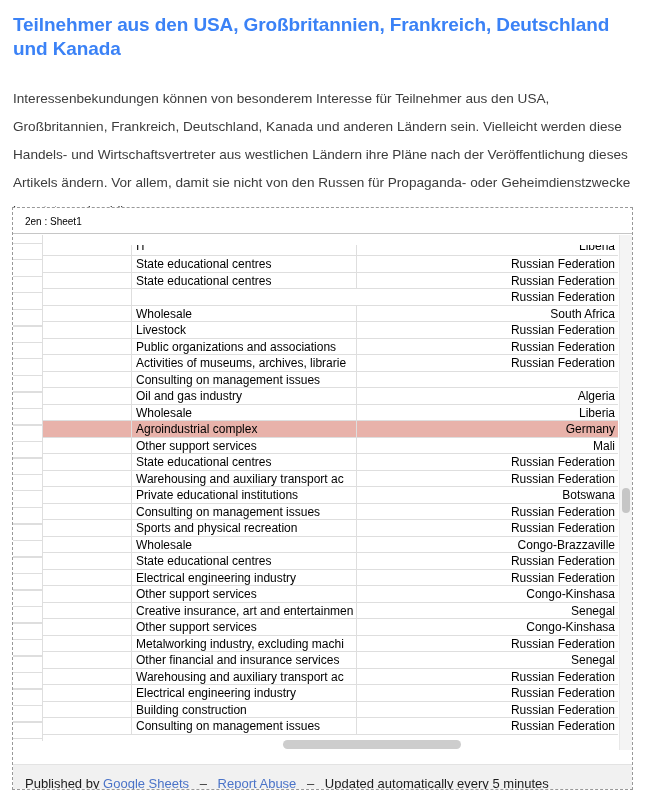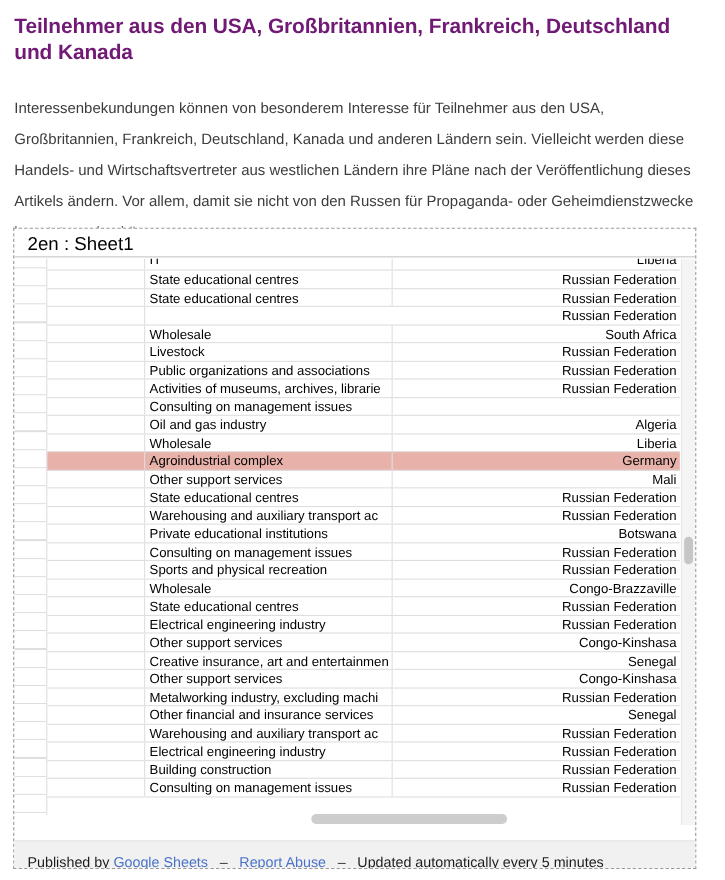--- a/index.html
+++ b/index.html
@@ -2,47 +2,47 @@
 <html style="--hl-color: #e8b2aa; --link-color: #4a73c8;"><head>
 <meta charset="utf-8">
 <style>
   html,body{margin:0;padding:0;}
   body{
     width:659px;height:800px;position:relative;overflow:hidden;
     background:#ffffff;font-family:"Liberation Sans",sans-serif;
   }
   h1{
     margin:13px 13px 0;max-width:608px;
-    font-size:19px;line-height:24px;font-weight:700;color:#701a75;
+    font-size:19px;line-height:24px;font-weight:700;color:#3b82f6;
     letter-spacing:-0.1px;
   }
   .para{
     margin:24px 13px 0;max-width:636px;
     font-size:13.6px;line-height:28px;color:#3c3c3c;
   }
   .frame{
     position:absolute;left:12px;top:207px;width:619px;height:581px;
     border:1px dashed #999;background:#fff;box-sizing:content-box;
   }
   .sheet-title{
     height:26px;line-height:27px;padding-left:12px;
-    font-size:17px;color:#000;border-bottom:1px solid #c6c6c6;
+    font-size:10px;color:#000;border-bottom:1px solid #c6c6c6;
     box-sizing:border-box;white-space:nowrap;overflow:hidden;
   }
   .sheet-body{
     position:absolute;left:0;right:0;top:27px;bottom:39px;overflow:hidden;
   }
   .left-pane{
     position:absolute;left:0;top:0;width:30px;height:506px;
     border-right:1px solid #dedede;box-sizing:border-box;
     background-image:repeating-linear-gradient(to bottom,#dedede 0,#dedede 1px,transparent 1px,transparent 16.5px);
     background-position:0 8px;
   }
   .rows-wrap{
-    position:absolute;left:30px;top:0;width:575px;
+    position:absolute;left:30px;top:10px;width:575px;
   }
   .row{
     display:flex;height:16.5px;box-sizing:border-box;
     border-bottom:1px solid #dedede;background:transparent;
   }
   .row.hl{background:var(--hl-color,#e8b2aa);}
   .cell{
     box-sizing:border-box;border-right:1px solid #dedede;
     overflow:hidden;white-space:nowrap;
     font-size:12px;line-height:15px;padding:1px 3px 0 4px;color:#000;

